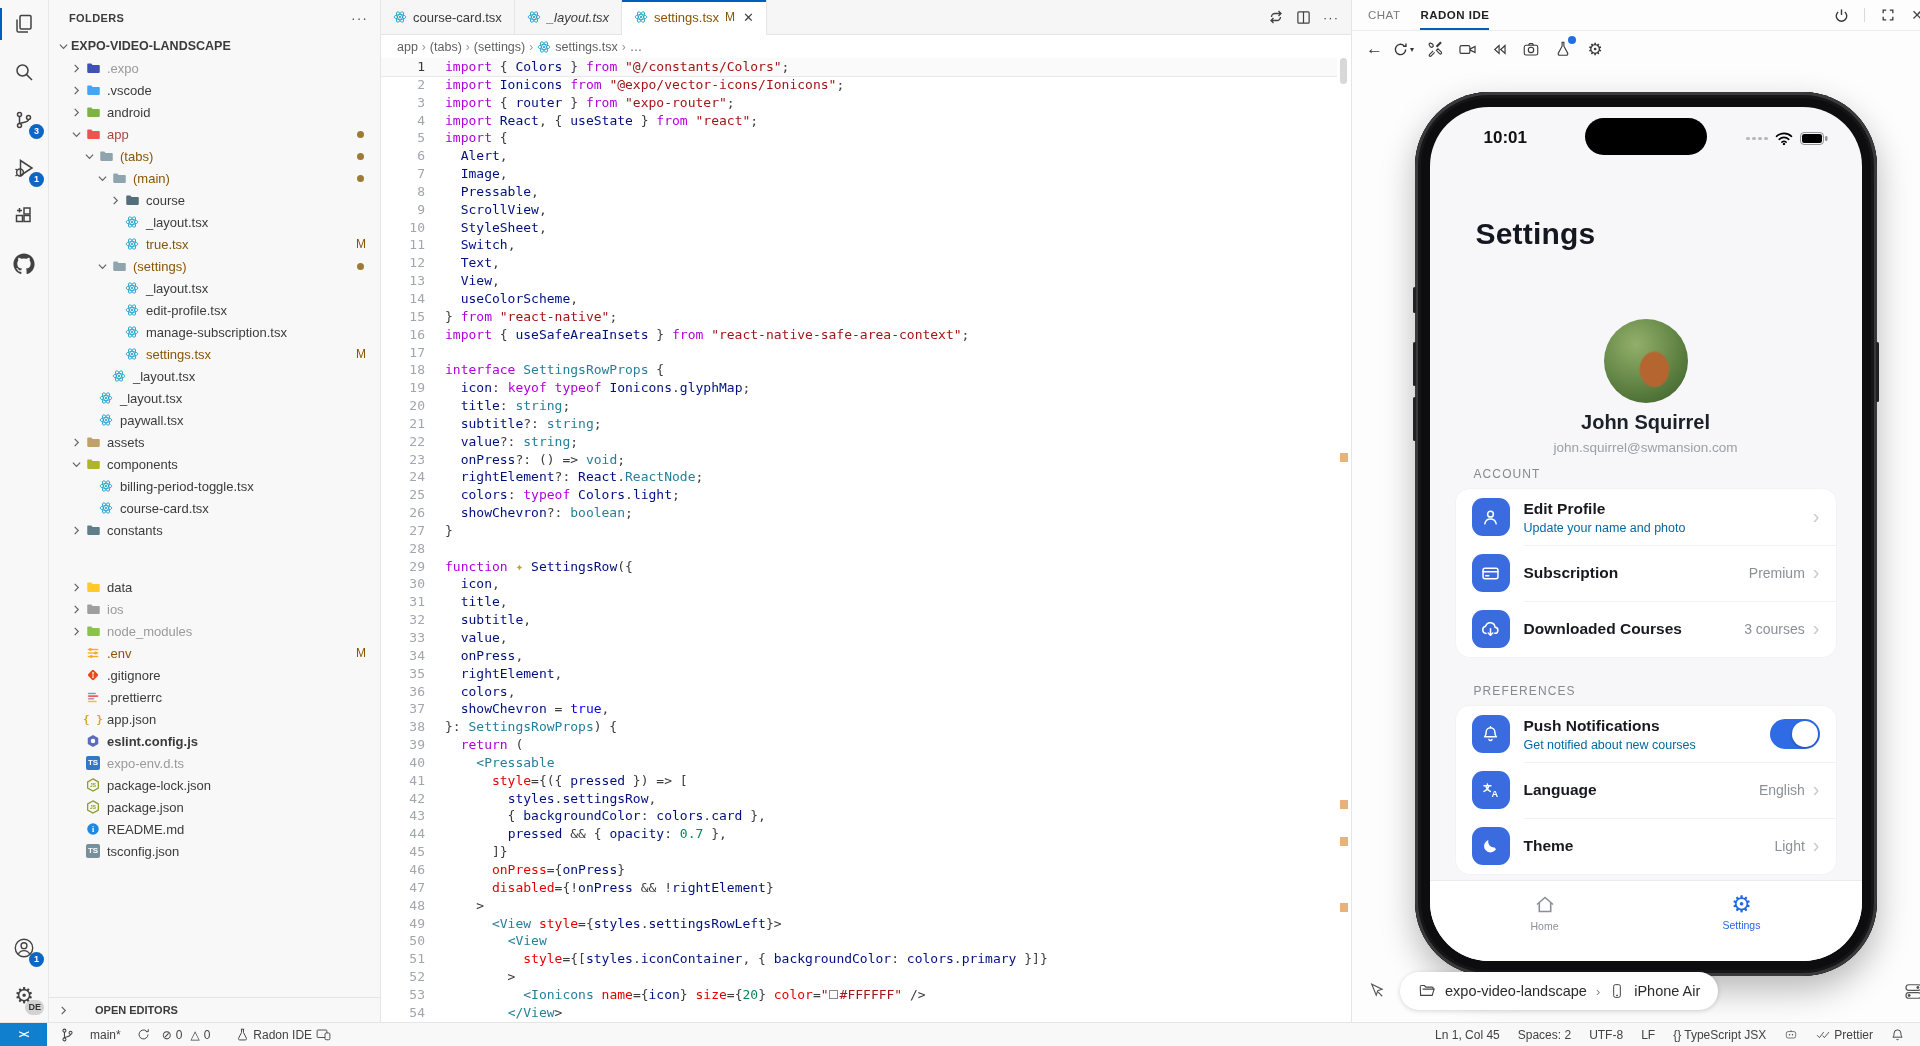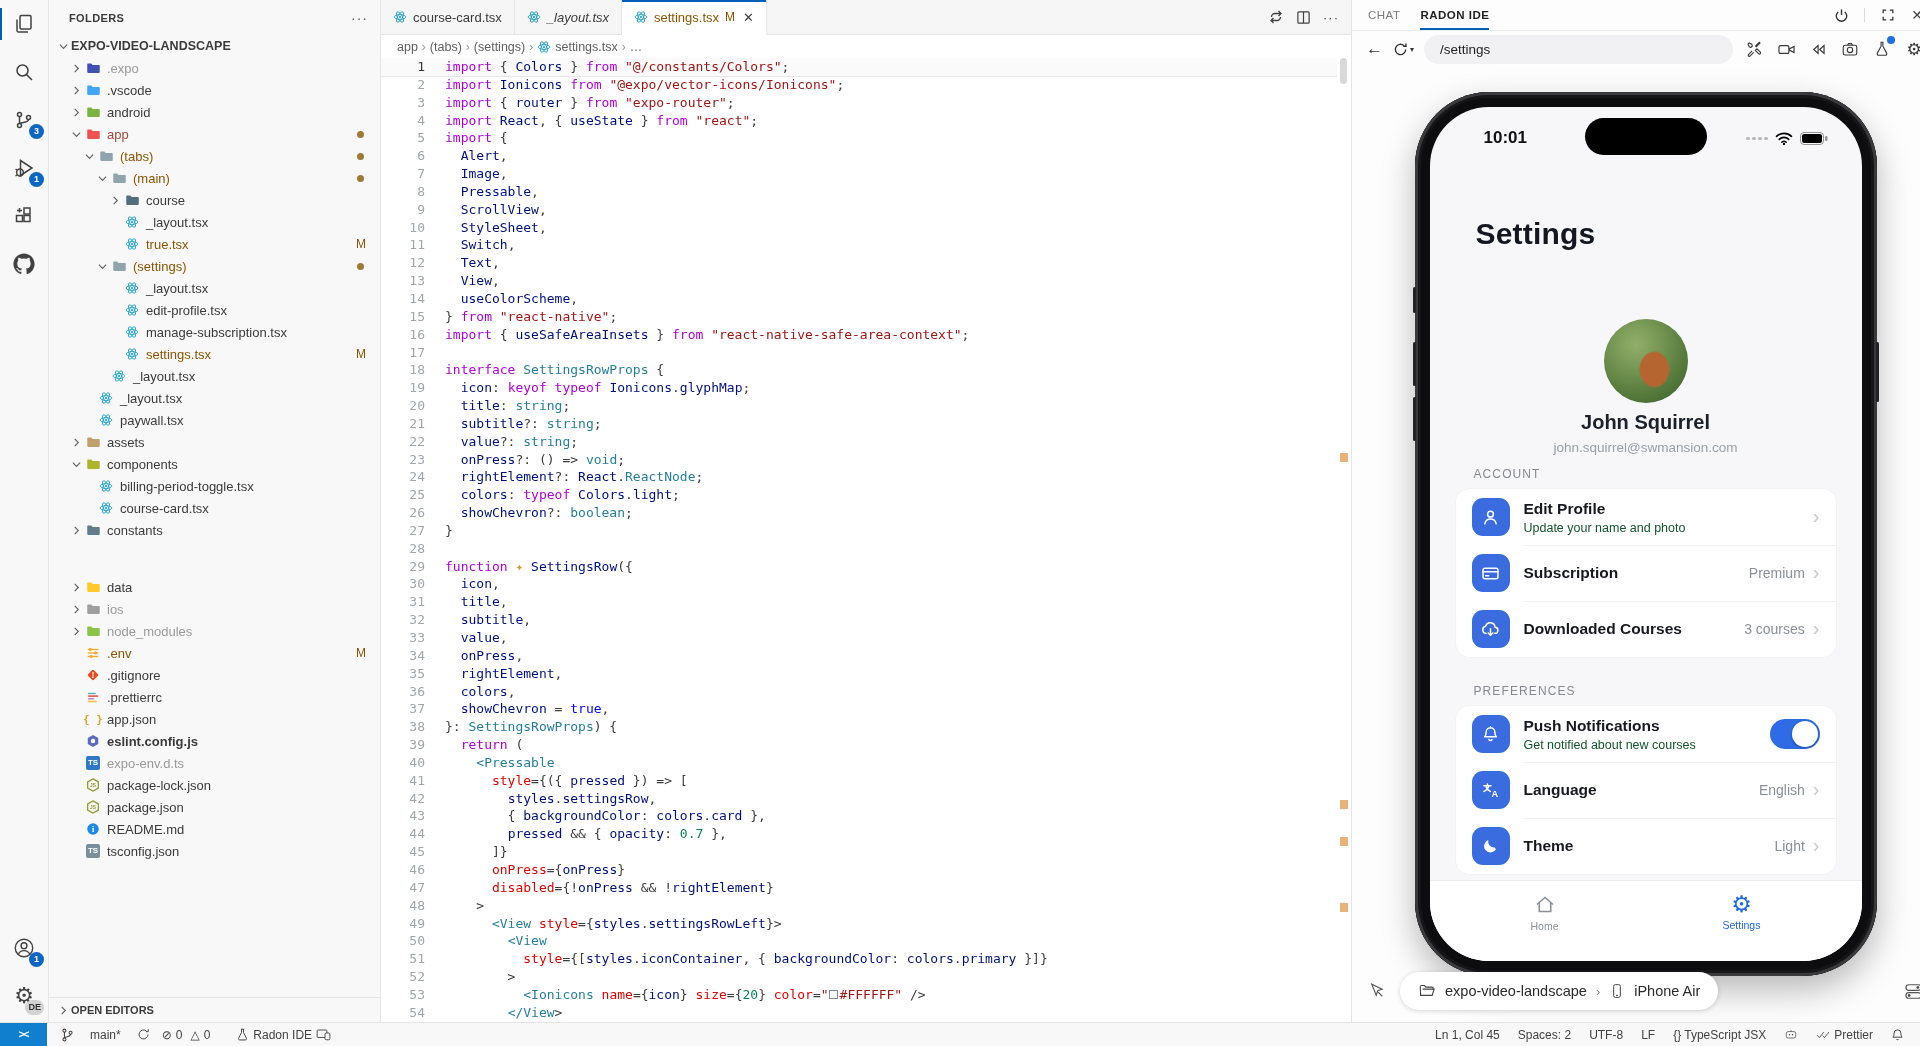--- a/index.html
+++ b/index.html
@@ -29,21 +29,21 @@
   .chev{width:16px;display:flex;justify-content:center;color:#616161;flex:0 0 16px;}
   .ticon{width:18px;display:flex;justify-content:center;margin-right:5px;flex:0 0 18px;}
   .tlabel{color:#3b3b3b;}
   .tlabel.root{font-weight:bold;font-size:12.5px;}
   .tlabel.mod{color:#895503;}
   .tlabel.modr{color:#a4493f;}
   .tlabel.muted{color:#9a9a9a;}
   .tbadge{position:absolute;right:14px;font-size:12px;color:#895503;}
   .tdot{position:absolute;right:16px;width:7px;height:7px;border-radius:50%;background:#9d7a35;}
   .open-editors{position:absolute;bottom:0;left:0;right:0;height:25px;border-top:1px solid #e5e5e5;display:flex;align-items:center;
-                padding-left:6px;font-size:11px;font-weight:bold;color:#3b3b3b;background:#f8f8f8;}
+                padding-left:6px;font-size:11px;font-weight:bold;color:#3b3b3b;background:#f8f8f8;gap:24px;}
   .fi-ts{display:inline-block;width:14px;height:14px;background:#3178c6;color:#fff;font-size:8px;font-weight:bold;
          text-align:center;line-height:14px;border-radius:2px;}
   .fi-ts.gray{background:#78909c;}
   .fi-json{font-family:"DejaVu Sans Mono",monospace;color:#d4a72c;font-weight:bold;font-size:11px;}
 
   
   .editor{position:absolute;left:381px;top:0;right:569px;bottom:24px;background:#fff;}
   .tabstrip{height:35px;background:#f6f6f6;border-bottom:1px solid #e5e5e5;display:flex;align-items:stretch;}
   .tab{display:flex;align-items:center;gap:6px;padding:0 12px;border-right:1px solid #e5e5e5;font-size:13px;color:#3b3b3b;cursor:pointer;position:relative;}
   .tab.preview .tab-label{font-style:italic;}
@@ -109,21 +109,21 @@
   .p-name{position:absolute;top:304px;width:100%;text-align:center;font-size:20px;font-weight:bold;color:#1c2028;}
   .p-email{position:absolute;top:333px;width:100%;text-align:center;font-size:13.5px;color:#9aa0a6;}
   .sec-label{position:absolute;left:44px;font-size:12px;letter-spacing:1.1px;color:#86898f;}
   .pcard{position:absolute;left:26px;right:26px;background:#fff;border-radius:14px;box-shadow:0 0 0 1px rgba(0,0,0,0.02);}
   .prow{display:flex;align-items:center;height:56px;padding:0 16px;position:relative;cursor:pointer;}
   .prow + .prow::before{content:"";position:absolute;top:0;left:68px;right:0;height:1px;background:#f1f1f4;}
   .tile{width:38px;height:38px;border-radius:11px;background:#3a6ce0;display:flex;align-items:center;justify-content:center;margin-right:14px;flex:0 0 38px;}
   .tile svg{stroke:#fff;fill:none;stroke-width:1.7;stroke-linecap:round;stroke-linejoin:round;}
   .prow-text{display:flex;flex-direction:column;justify-content:center;}
   .prow-title{font-size:15.5px;font-weight:bold;color:#17191f;}
-  .prow-sub{font-size:12.5px;color:#14532d;margin-top:3px;}
+  .prow-sub{font-size:12.5px;color:#0369a1;margin-top:3px;}
   .prow-right{margin-left:auto;display:flex;align-items:center;gap:8px;}
   .prow-value{font-size:14px;color:#8b9097;}
   .pchev{font-size:20px;color:#c6c9ce;line-height:1;margin-top:-2px;}
   .ptoggle{width:50px;height:30px;border-radius:15px;background:#2e6be5;position:relative;}
   .ptoggle .knob{position:absolute;top:2px;right:2px;width:26px;height:26px;border-radius:50%;background:#fff;box-shadow:0 1px 3px rgba(0,0,0,.3);}
   .p-tabbar{position:absolute;left:0;right:0;top:773px;bottom:0;border-top:1px solid #ebebee;background:#fff;}
   .ptb-item{position:absolute;top:12px;display:flex;flex-direction:column;align-items:center;gap:3px;width:70px;cursor:pointer;}
   .ptb-item .lbl{font-size:10.5px;color:#8a8f98;}
   .ptb-item.active .lbl{color:#2469e3;}
   .ptb-item svg{stroke:#8a8f98;fill:none;stroke-width:1.6;}
@@ -860,23 +860,20 @@
     </div>
     <div class="panel-toolbar">
       <span class="nav-arrow">←</span>
       <span class="refresh-wrap">
         <svg width="15" height="15" viewBox="0 0 16 16">
             <path d="M13.5 8A5.5 5.5 0 1 1 11.7 3.9"></path>
             <path d="M13.8 1.6v3h-3" fill="none"></path>
           </svg>
         <span class="caret">▾</span>
       </span>
-      <div class="urlpill">
-        <span>/settings</span>
-      </div>
       <span class="tool-ic">
         <svg width="18" height="18" viewBox="0 0 24 24">
             <path d="M14.5 9.5 20 4l-1-1-5.5 5.5"></path>
             <path d="M9.5 14.5 4.6 19.4a1.5 1.5 0 0 0 2.1 2.1L11.5 16.6"></path>
             <path d="M8 9.8 5.6 9 4 5.6 5.6 4 9 5.6 9.8 8z"></path>
             <path d="M13.8 13.8l4.6 4.6a1.5 1.5 0 0 0 2.1-2.1l-4.6-4.6z"></path>
           </svg>
       </span>
       <span class="tool-ic">
         <svg width="19" height="19" viewBox="0 0 24 24">

